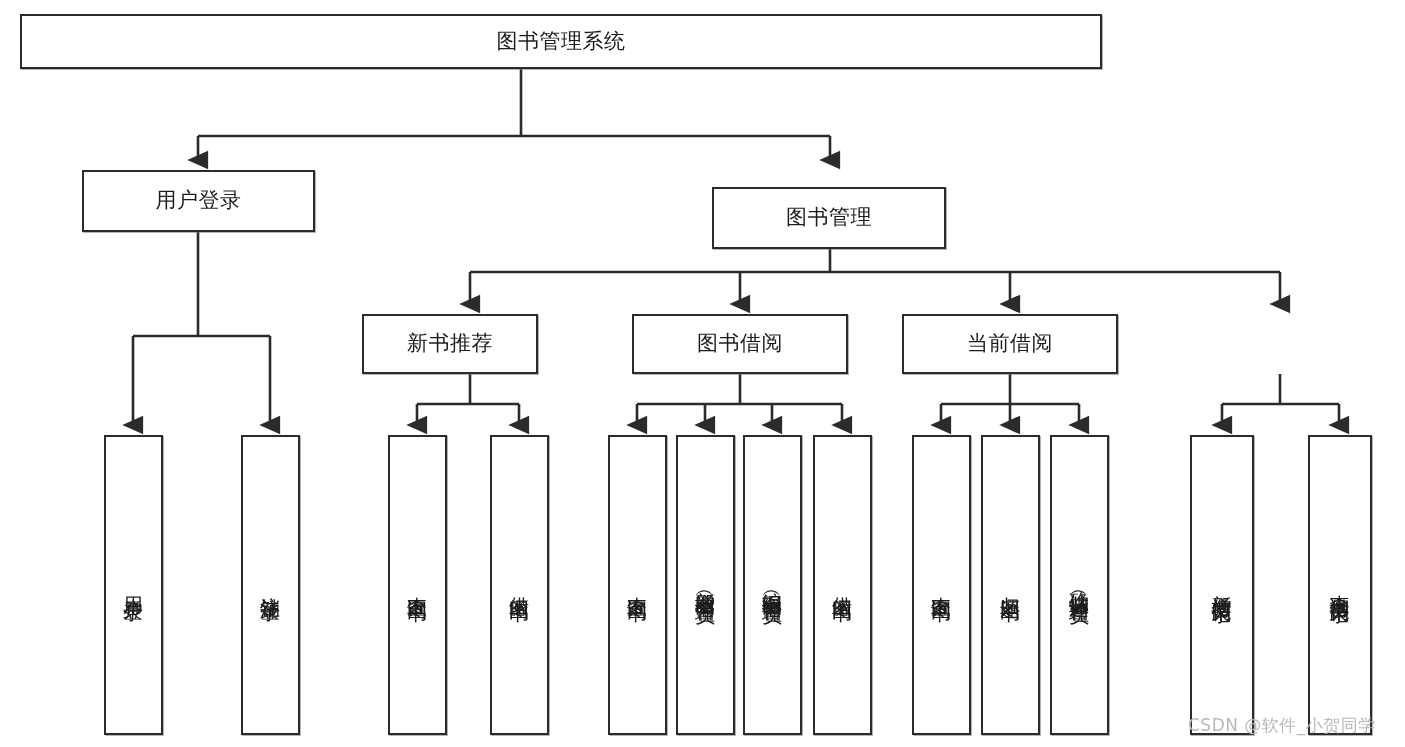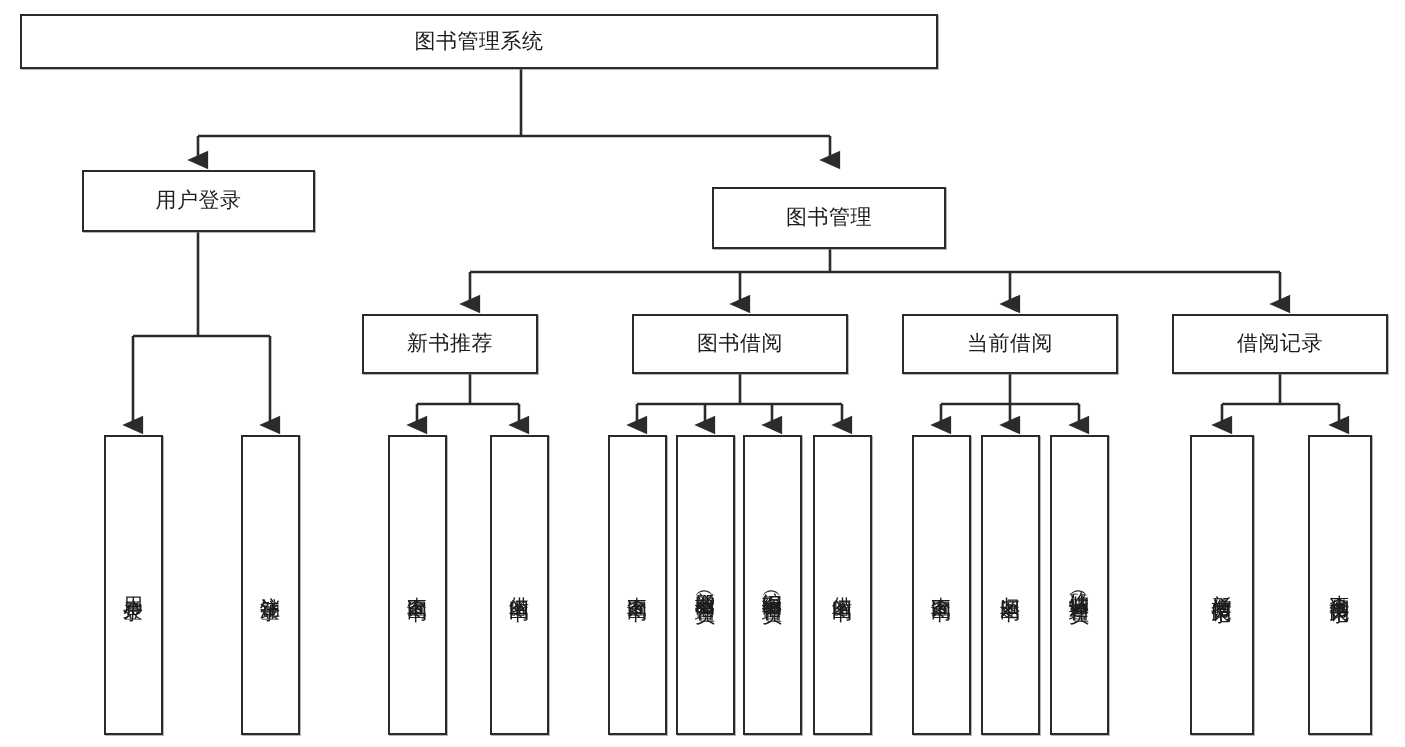--- a/index.html
+++ b/index.html
@@ -119,21 +119,21 @@
       <path d="M1010,404 L1010,425" marker-end="url(#arrowhead)"></path>
       <path d="M1079,404 L1079,425" marker-end="url(#arrowhead)"></path>
 
       <path d="M1280,374 L1280,404"></path>
       <path d="M1222,404 L1339,404"></path>
       <path d="M1222,404 L1222,425" marker-end="url(#arrowhead)"></path>
       <path d="M1339,404 L1339,425" marker-end="url(#arrowhead)"></path>
     </g>
   </svg>
 
-  <div class="node" style="left:20px; top:14px; width:918px; height:55px;">
+  <div class="node" style="left:20px; top:14px; width:1082px; height:55px;">
     <span class="label">图书管理系统</span>
   </div>
 
   <div class="node" style="left:82px; top:170px; width:233px; height:62px;">
     <span class="label">用户登录</span>
   </div>
 
   <div class="node" style="left:712px; top:170px; width:234px; height:62px;margin-top:17px;">
     <span class="label">图书管理</span>
   </div>
@@ -143,23 +143,20 @@
   </div>
 
   <div class="node" style="left:632px; top:314px; width:216px; height:60px;">
     <span class="label">图书借阅</span>
   </div>
 
   <div class="node" style="left:902px; top:314px; width:216px; height:60px;">
     <span class="label">当前借阅</span>
   </div>
 
-  <div class="node" style="left:1172px; top:314px; width:216px; height:60px;">
-    <span class="label">借阅记录</span>
-  </div>
 
   <div class="node vertical" style="left:104px; top:435px; width:59px; height:300px;">
     <span class="label">用户登录</span>
   </div>
 
   <div class="node vertical" style="left:241px; top:435px; width:59px; height:300px;">
     <span class="label">注销登录</span>
   </div>
 
   <div class="node vertical" style="left:388px; top:435px; width:59px; height:300px;">
@@ -199,14 +196,15 @@
   </div>
 
   <div class="node vertical" style="left:1190px; top:435px; width:64px; height:300px;">
     <span class="label">新增借阅记录</span>
   </div>
 
   <div class="node vertical" style="left:1308px; top:435px; width:64px; height:300px;">
     <span class="label">查询借阅记录</span>
   </div>
 
+  <div id="watermark">CSDN @软件_小贺同学</div>
 
 </div>
 
 </body></html>

